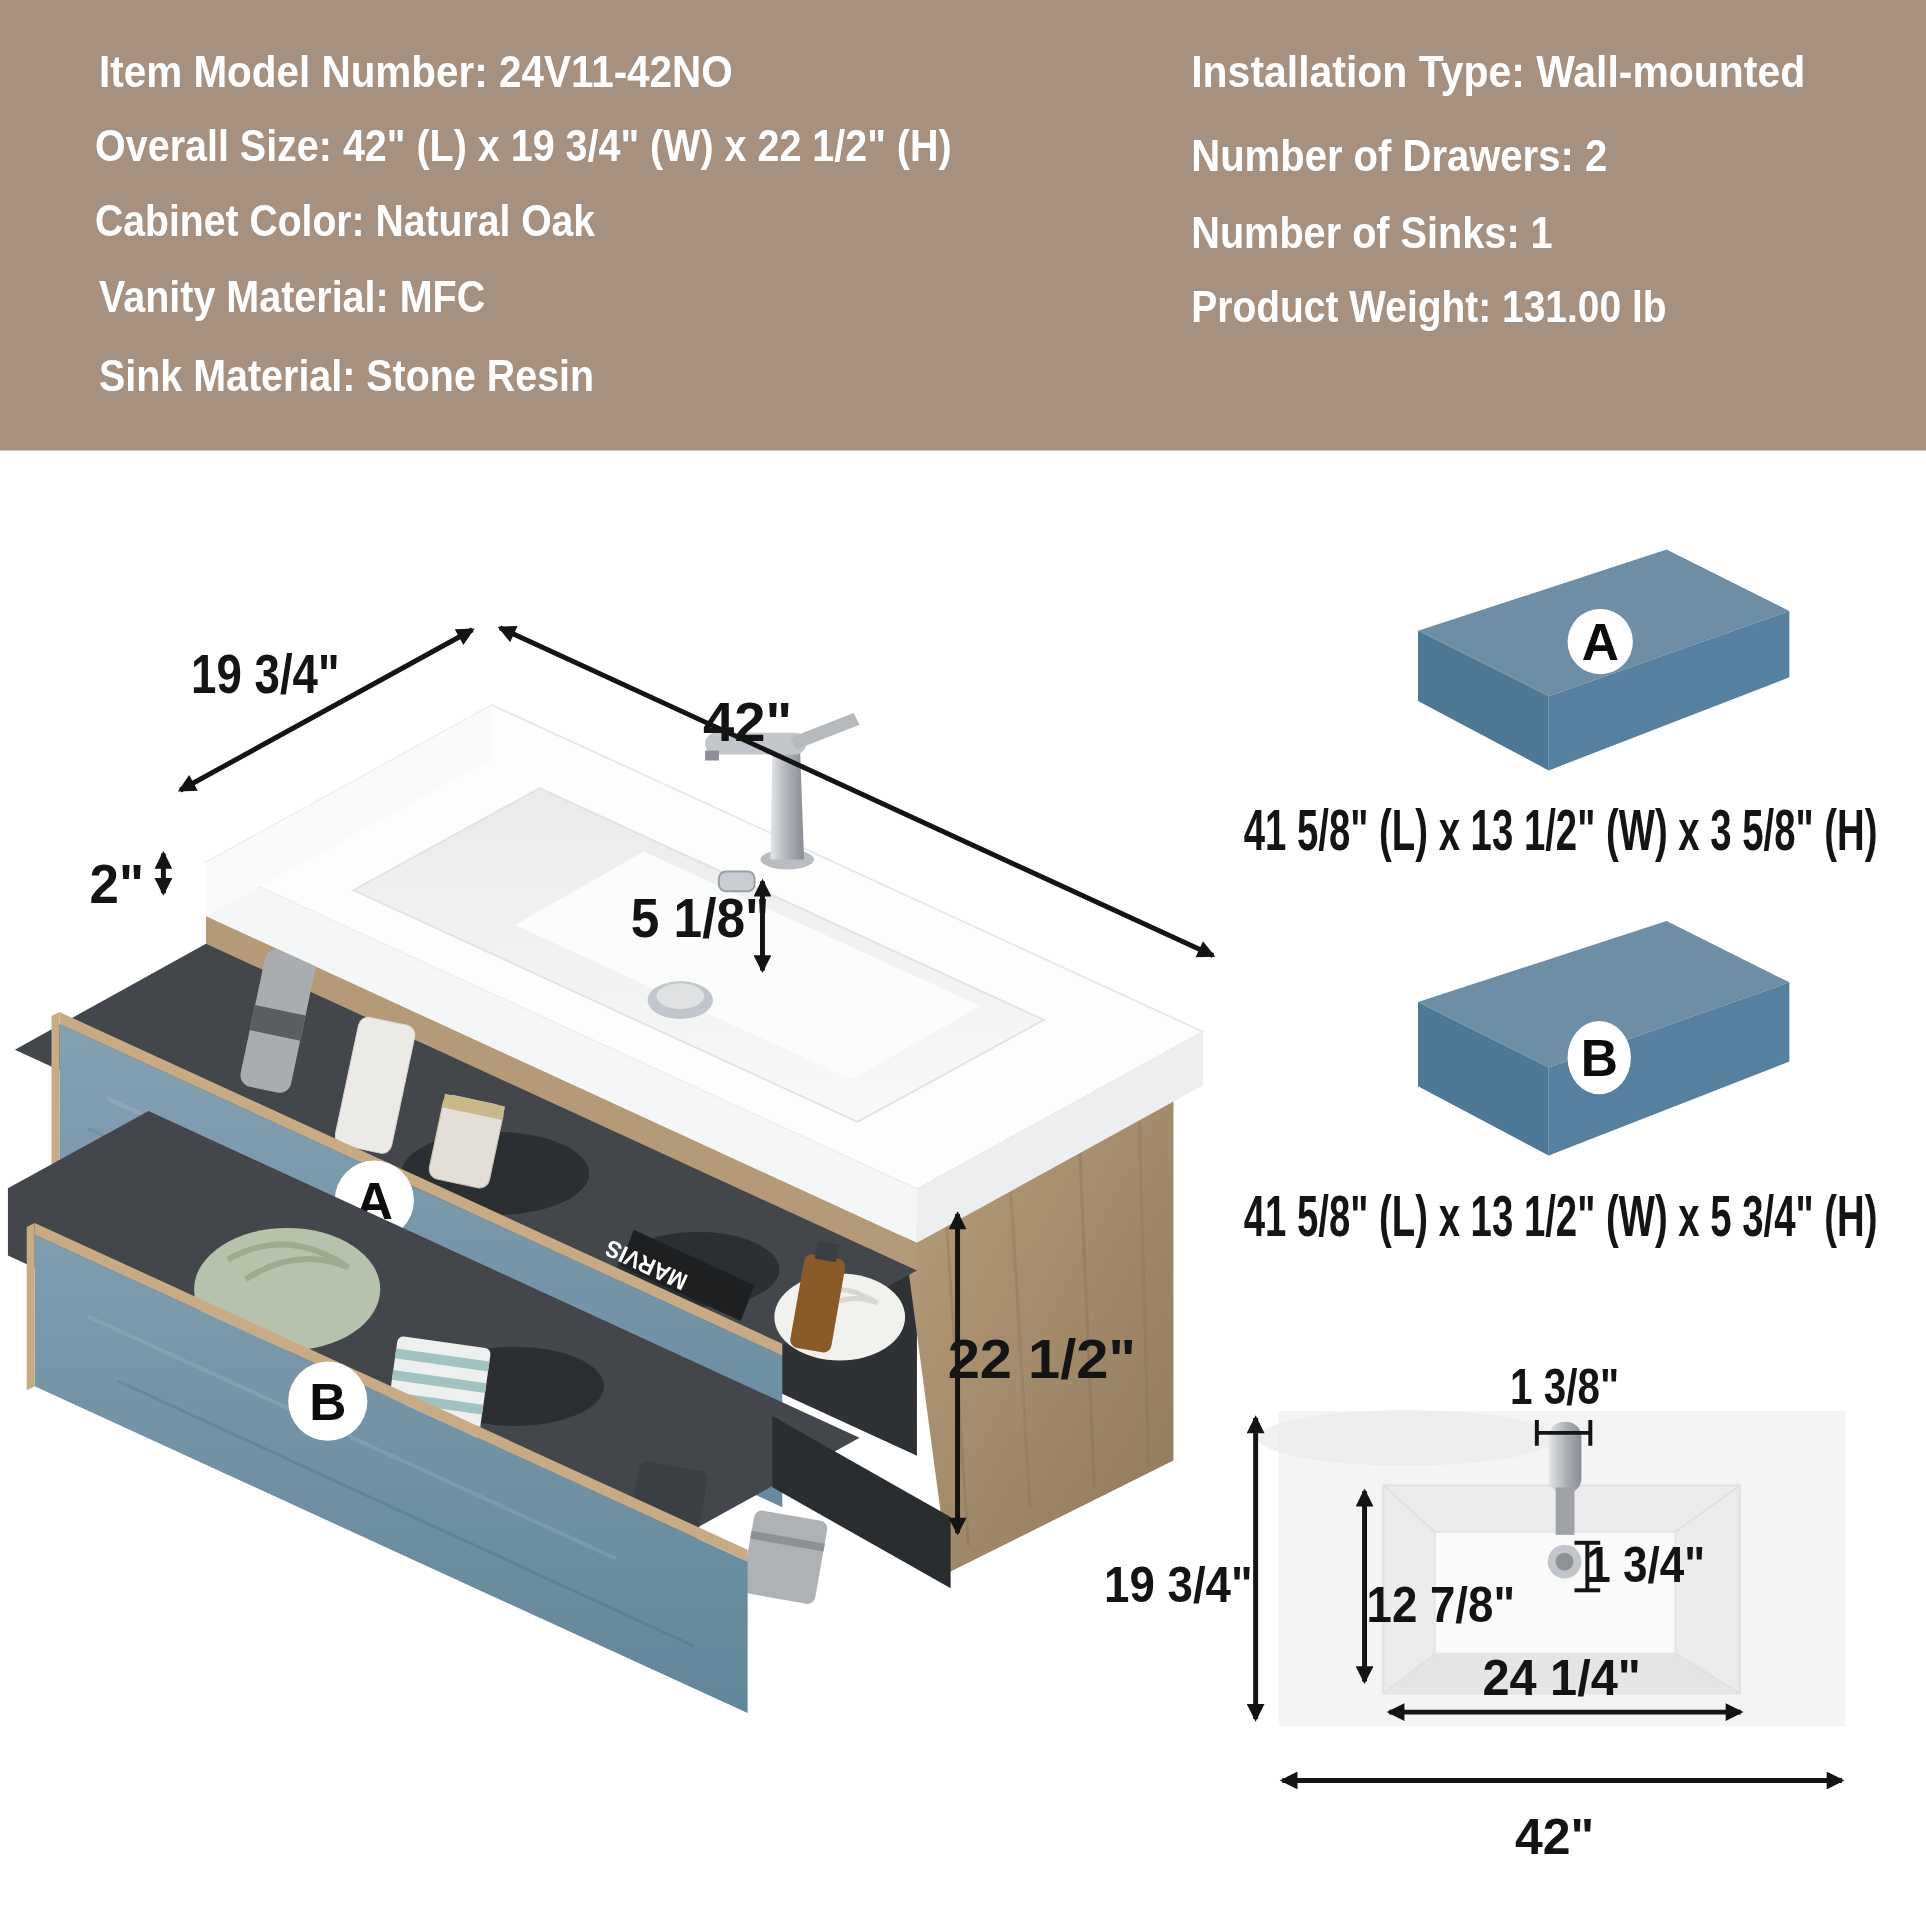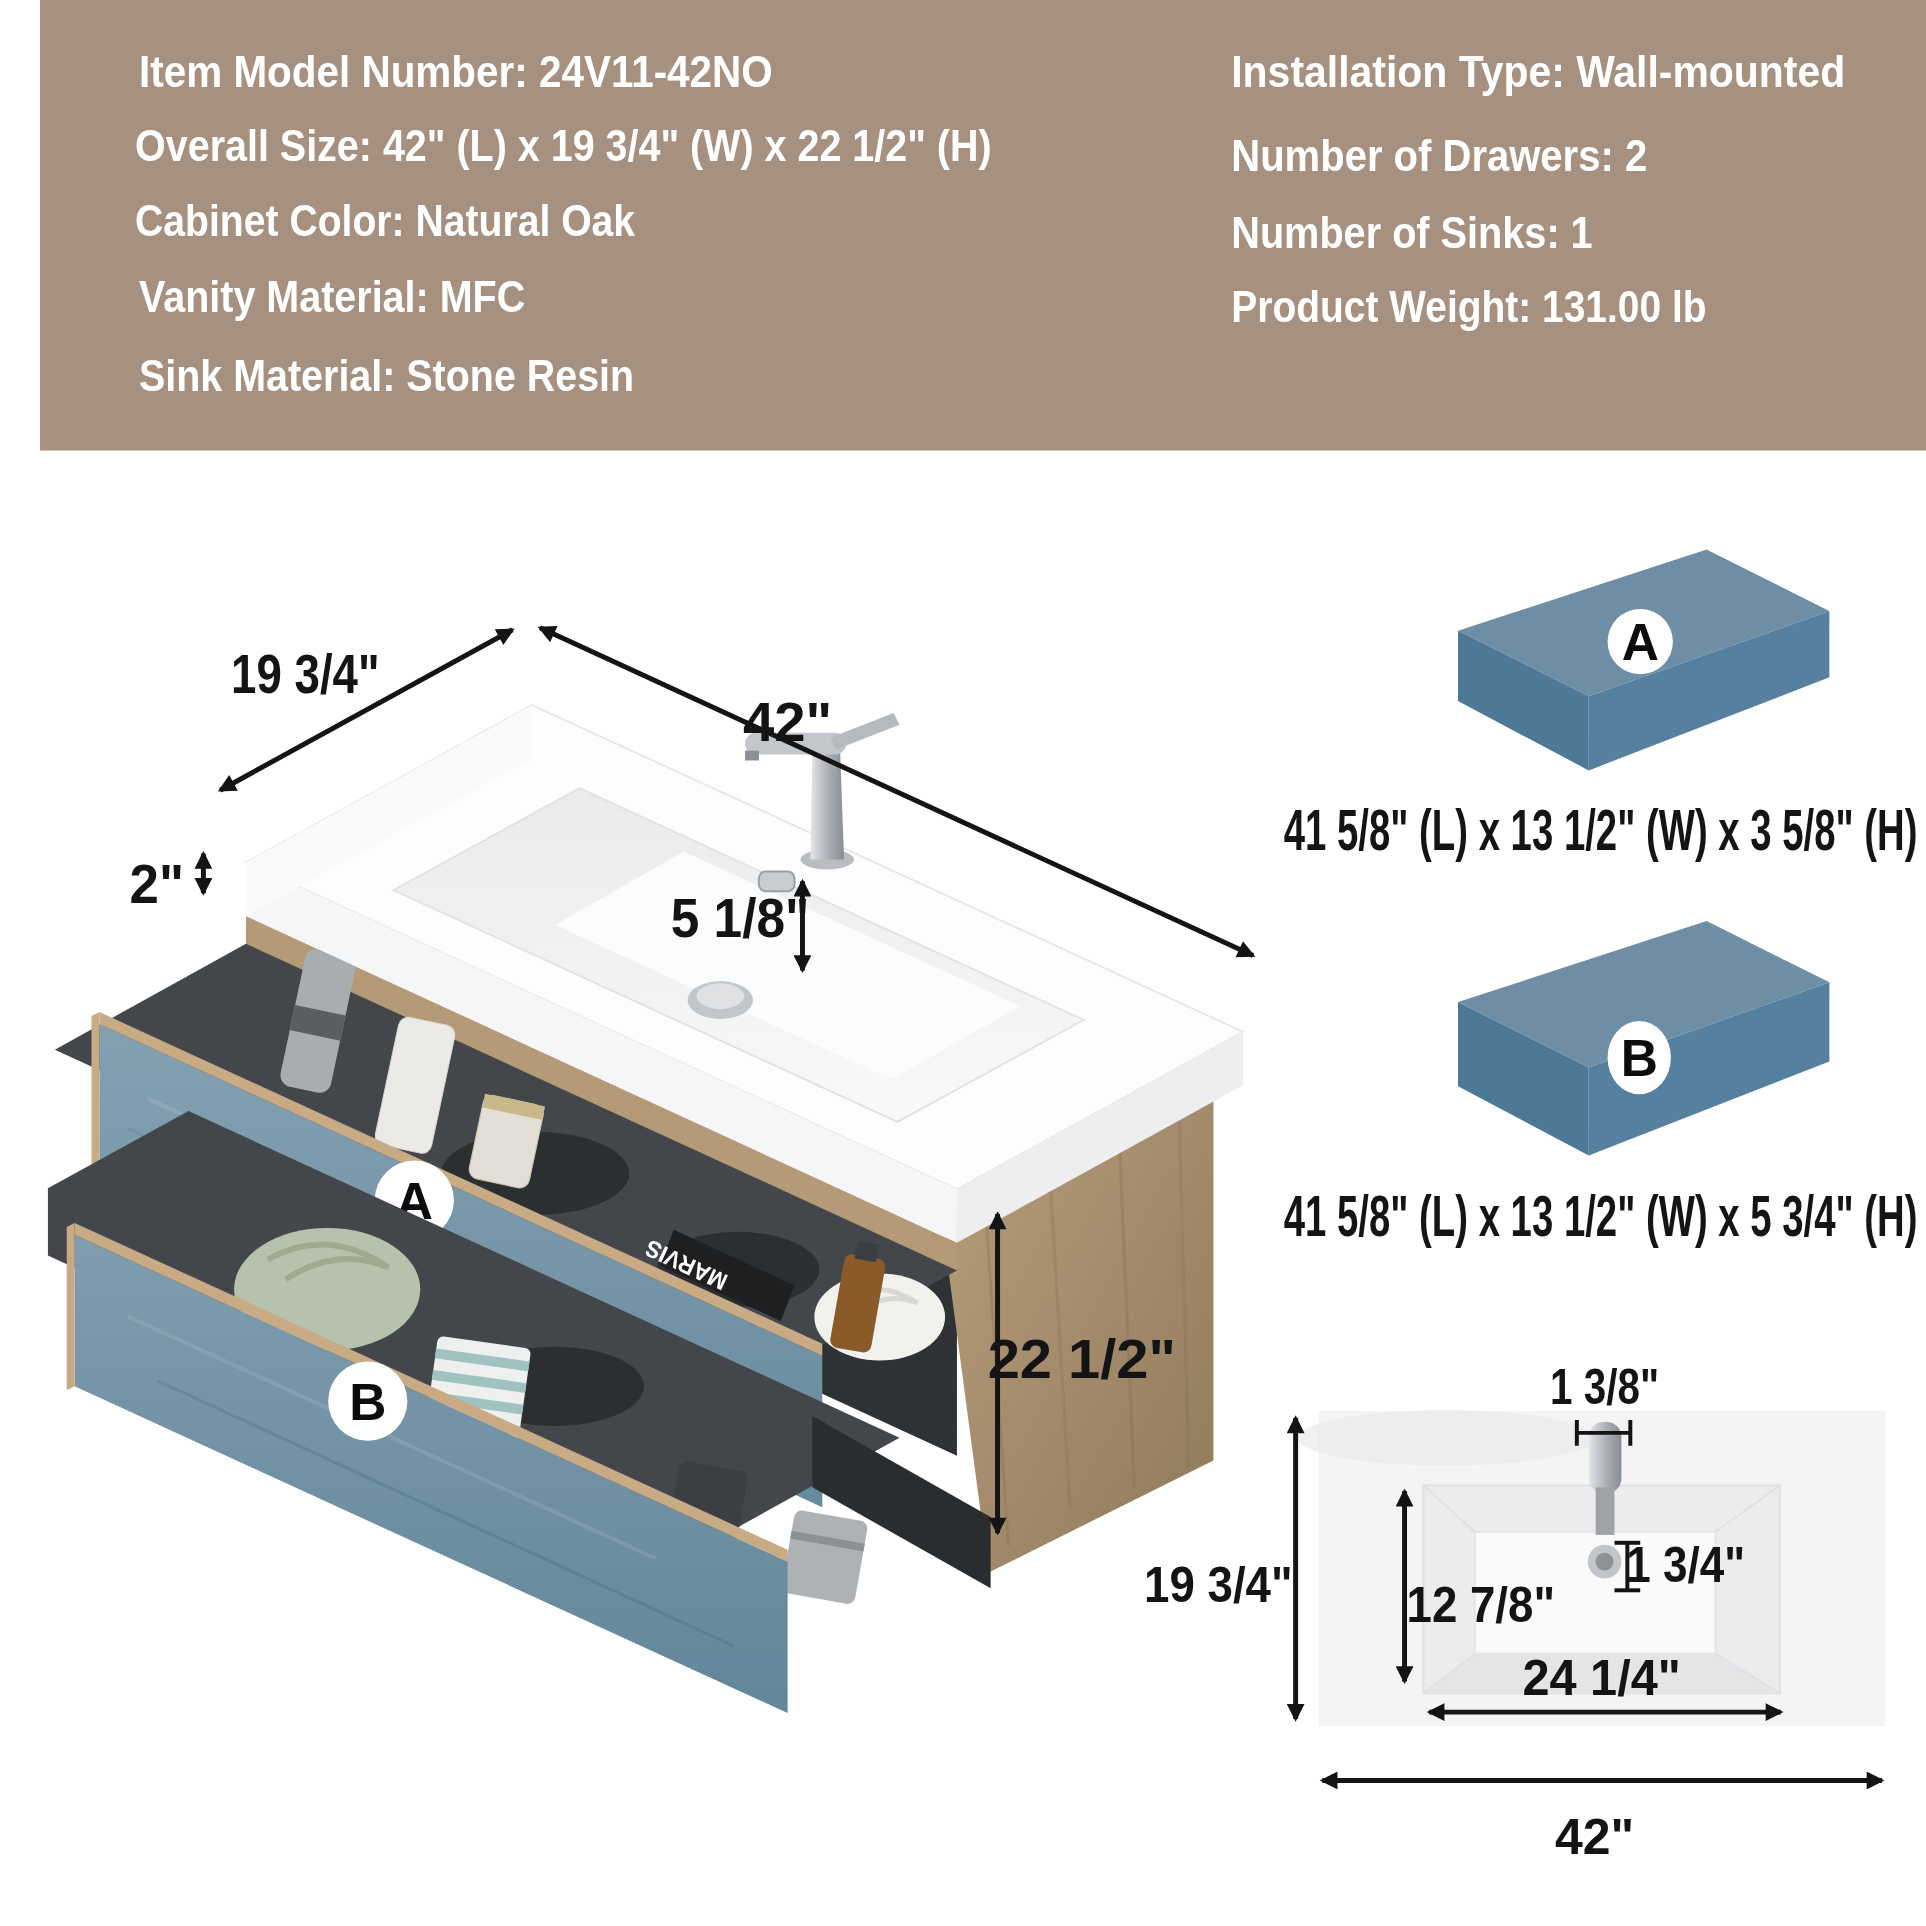--- a/index.html
+++ b/index.html
@@ -1,16 +1,16 @@
 <!DOCTYPE html>
 <html><head>
 <meta charset="utf-8">
 <style>
   html,body{margin:0;padding:0;background:#ffffff;}
-  .stage{width:1608px;height:1927px;position:relative;margin-left:40px;}
+  .stage{width:1608px;height:1927px;position:relative;}
   svg{display:block;}
   text{font-family:"Liberation Sans",sans-serif;font-weight:bold;}
   .spec-text{font-size:45px;fill:#ffffff;}
   .dim{font-size:56px;fill:#141414;}
   .dim-sm{font-size:50px;fill:#141414;}
   .boxdim{font-size:58px;fill:#141414;}
   .letter{font-size:52px;fill:#0c0c0c;text-anchor:middle;}
   .arrow{stroke:#141414;stroke-width:5;fill:none;}
   .tick{stroke:#141414;stroke-width:4;}
   .grain{stroke-linecap:round;fill:none;}

